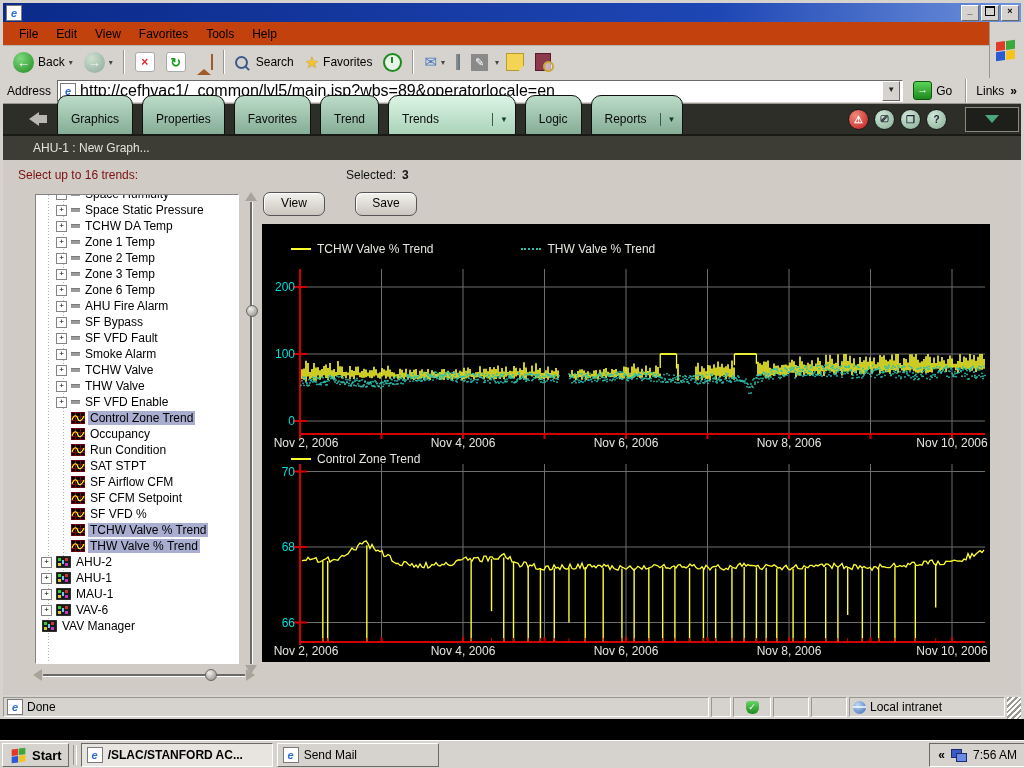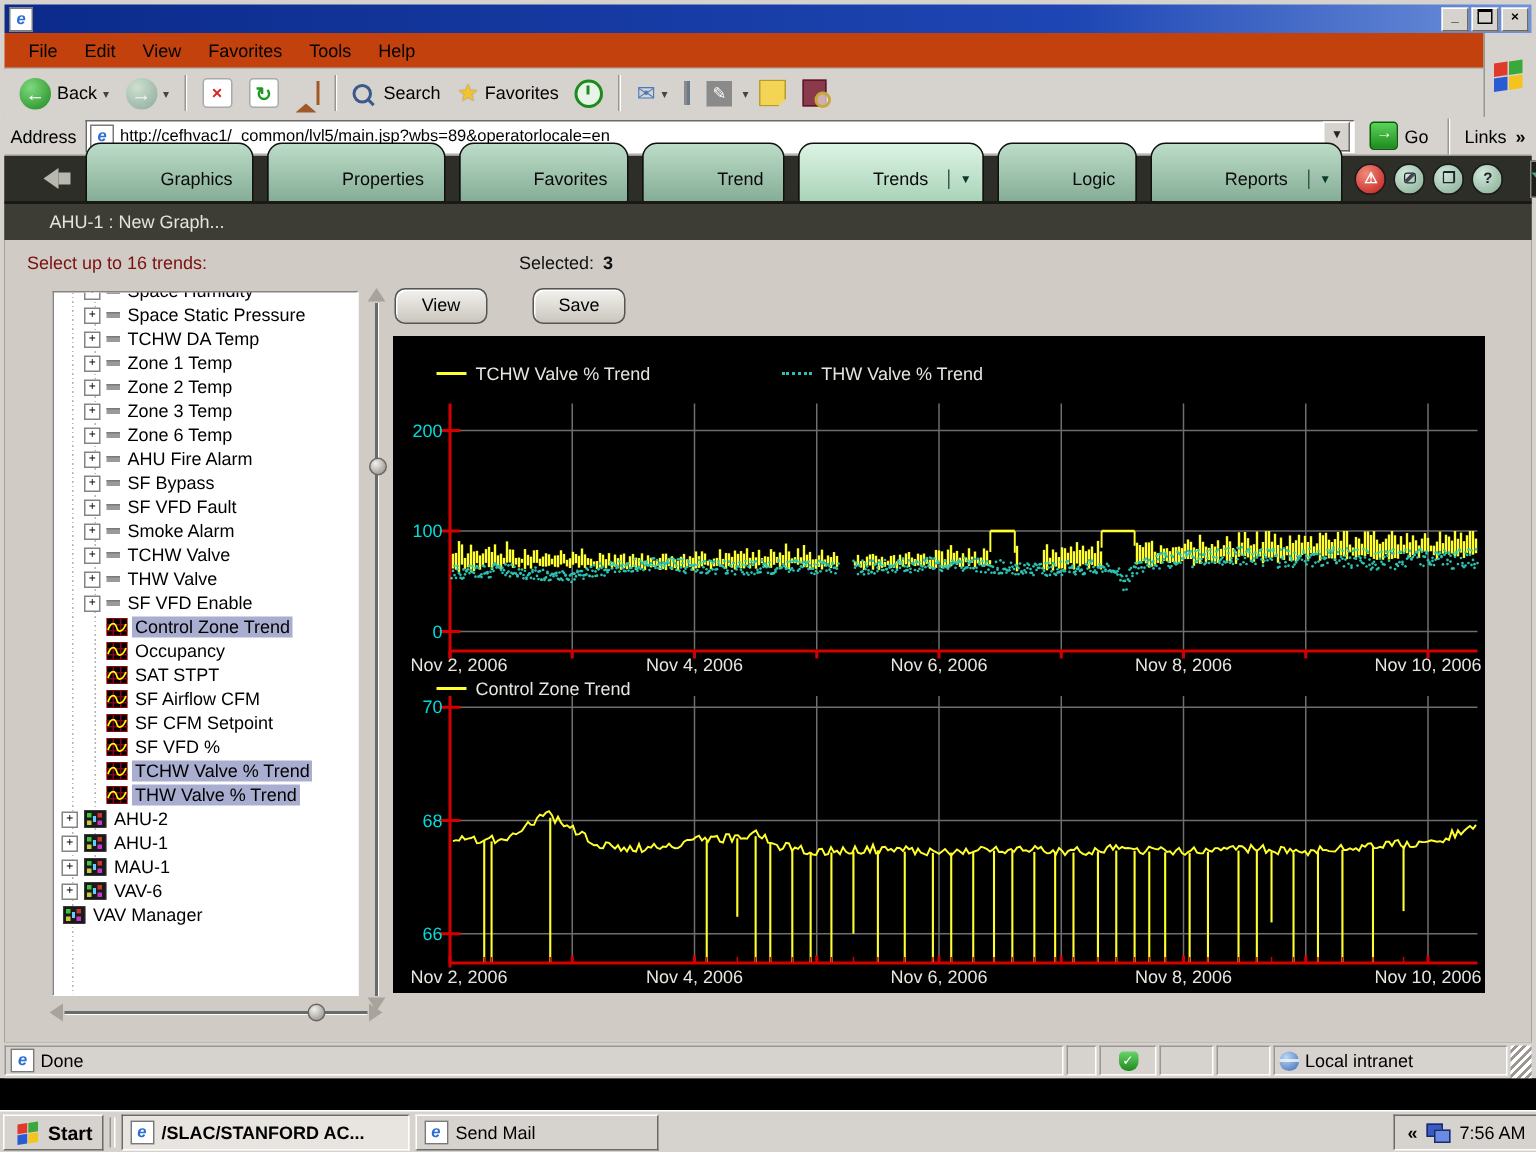--- a/index.html
+++ b/index.html
@@ -48,42 +48,42 @@
      justify-content:center;font-size:11px;}
   .noteg{width:16px;height:16px;background:#f4d454;border:1px solid #b89a2a;
      clip-path:polygon(0 0,100% 0,100% 70%,70% 100%,0 100%);}
   .resg{width:14px;height:16px;background:#8a3a4a;border:1px solid #5a1a2a;position:relative;}
   .resg:after{content:"";position:absolute;right:-4px;bottom:-2px;width:7px;height:7px;
      border:2px solid #c8a83a;border-radius:50%;background:rgba(255,255,255,.6);}
   #addrbar{position:absolute;left:3px;top:78px;right:3px;height:25px;background:#d6d3ce;
      border-bottom:2px solid #9a9792;display:flex;align-items:center;gap:6px;padding:0 4px;}
   #addrfield{flex:1;height:20px;background:#fff;border:1px solid;border-color:#6c6a66 #fff #fff #6c6a66;
      display:flex;align-items:center;gap:4px;padding:0 2px;}
-  #addrfield input{flex:1;border:0;outline:0;font-family:"Liberation Sans",sans-serif;font-size:11px;padding:0;}
+  #addrfield input{flex:1;border:0;outline:0;font-family:"Liberation Sans",sans-serif;font-size:16px;padding:0;}
   .drop-box{width:16px;height:18px;background:#d6d3ce;border:1px solid;border-color:#fff #6c6a66 #6c6a66 #fff;
      font-size:8px;text-align:center;line-height:16px;color:#222;}
   .go-ico{width:17px;height:17px;background:linear-gradient(#5ad45a,#1d8a1d);border:1px solid #0a5a0a;
      border-radius:3px;color:#fff;font-weight:bold;text-align:center;line-height:15px;font-size:11px;}
   #throbber{position:absolute;right:3px;top:22px;width:31px;height:56px;background:#d6d3ce;
      border-left:1px solid #9a9792;display:flex;align-items:center;justify-content:center;}
   .flag{display:grid;grid-template-columns:9px 9px;grid-template-rows:9px 9px;gap:1px;transform:skewY(-8deg);}
   .flag i{display:block;}
   .flag .r{background:#e03a2a;} .flag .g{background:#3aa83a;} .flag .b{background:#2a5ad4;} .flag .y{background:#f4c41d;}
   
   #page{position:absolute;left:3px;top:104px;width:1018px;height:591px;background:#24241f;}
   #navbar{position:absolute;left:0;top:0;right:0;height:30px;background:#2e2e28;display:flex;align-items:center;
      padding-left:26px;gap:8px;}
   .nav-back{width:0;height:0;border-top:7px solid transparent;border-bottom:7px solid transparent;
      border-right:10px solid #b8b8b0;position:relative;margin-right:10px;}
   .nav-back:after{content:"";position:absolute;left:10px;top:-4px;width:8px;height:8px;background:#b8b8b0;}
   .pill{display:flex;align-items:center;background:linear-gradient(#bcdcc8,#7aa38c);border:1px solid #101010;
      border-radius:10px;color:#0a0a0a;overflow:hidden;}
-  .pill .lbl{padding:16px 13px;margin-left:36px;}
+  .pill .lbl{padding:16px 13px;}
   .pill .caret{padding:2px 7px;border-left:1px solid #3a5a4a;font-size:8px;color:#0a3a2a;}
-  .pill.active{background:linear-gradient(#dcf4e4,#a0ccb0);}
+  .pill.active{background:linear-gradient(#dcf4e4,#a0ccb0);gap:40px;}
   #nav-icons{margin-left:auto;display:flex;align-items:center;gap:5px;margin-right:10px;}
   .nic{width:19px;height:19px;border-radius:50%;background:radial-gradient(circle at 35% 30%,#cfe8d8,#86ab94);
      border:1px solid #1a1a1a;display:inline-flex;align-items:center;justify-content:center;
      font-size:10px;font-weight:bold;color:#223;}
   .nic.alarm{background:radial-gradient(circle at 35% 30%,#f08a7a,#c01a1a);color:#fff;}
   #nav-drop{width:52px;height:23px;border:1px solid #8a8a82;background:#1e1e1a;display:flex;
      align-items:center;justify-content:center;margin-right:2px;}
   .tri-dn{width:0;height:0;border-left:7px solid transparent;border-right:7px solid transparent;
      border-top:8px solid #4aa87a;}
   #subheader{position:absolute;left:0;top:30px;right:0;height:24px;background:#3d3d36;
@@ -387,20 +387,33 @@
                 <svg width="14" height="12">
                   <rect x="0" y="0" width="14" height="12" fill="#000" stroke="#c00"></rect>
                   <line x1="4.5" y1="0" x2="4.5" y2="12" stroke="#802" stroke-width="1"></line>
                   <line x1="9.5" y1="0" x2="9.5" y2="12" stroke="#802" stroke-width="1"></line>
                   <line x1="0" y1="4.5" x2="14" y2="4.5" stroke="#802" stroke-width="1"></line>
                   <line x1="0" y1="8.5" x2="14" y2="8.5" stroke="#802" stroke-width="1"></line>
                   <path d="M1,8 C3,2 6,3 7,7 C8,10 11,9 13,4" fill="none" stroke="#ff0" stroke-width="1.2"></path>
                 </svg>
               </span>
               <span class="tlabel">Occupancy</span>
+            </div>
+            <div class="trow" style="padding-left: 31px;">
+              <span style="margin: 0px 3px 0px 4px; display: inline-flex;">
+                <svg width="14" height="12">
+                  <rect x="0" y="0" width="14" height="12" fill="#000" stroke="#c00"></rect>
+                  <line x1="4.5" y1="0" x2="4.5" y2="12" stroke="#802" stroke-width="1"></line>
+                  <line x1="9.5" y1="0" x2="9.5" y2="12" stroke="#802" stroke-width="1"></line>
+                  <line x1="0" y1="4.5" x2="14" y2="4.5" stroke="#802" stroke-width="1"></line>
+                  <line x1="0" y1="8.5" x2="14" y2="8.5" stroke="#802" stroke-width="1"></line>
+                  <path d="M1,8 C3,2 6,3 7,7 C8,10 11,9 13,4" fill="none" stroke="#ff0" stroke-width="1.2"></path>
+                </svg>
+              </span>
+              <span class="tlabel">Run Condition</span>
             </div>
             <div class="trow" style="padding-left: 31px;">
               <span style="margin: 0px 3px 0px 4px; display: inline-flex;">
                 <svg width="14" height="12">
                   <rect x="0" y="0" width="14" height="12" fill="#000" stroke="#c00"></rect>
                   <line x1="4.5" y1="0" x2="4.5" y2="12" stroke="#802" stroke-width="1"></line>
                   <line x1="9.5" y1="0" x2="9.5" y2="12" stroke="#802" stroke-width="1"></line>
                   <line x1="0" y1="4.5" x2="14" y2="4.5" stroke="#802" stroke-width="1"></line>
                   <line x1="0" y1="8.5" x2="14" y2="8.5" stroke="#802" stroke-width="1"></line>
                   <path d="M1,8 C3,2 6,3 7,7 C8,10 11,9 13,4" fill="none" stroke="#ff0" stroke-width="1.2"></path>

